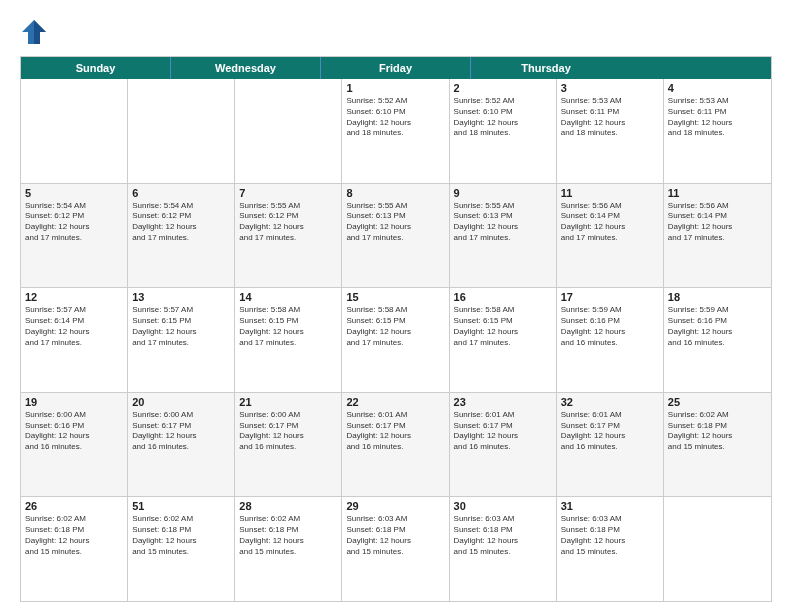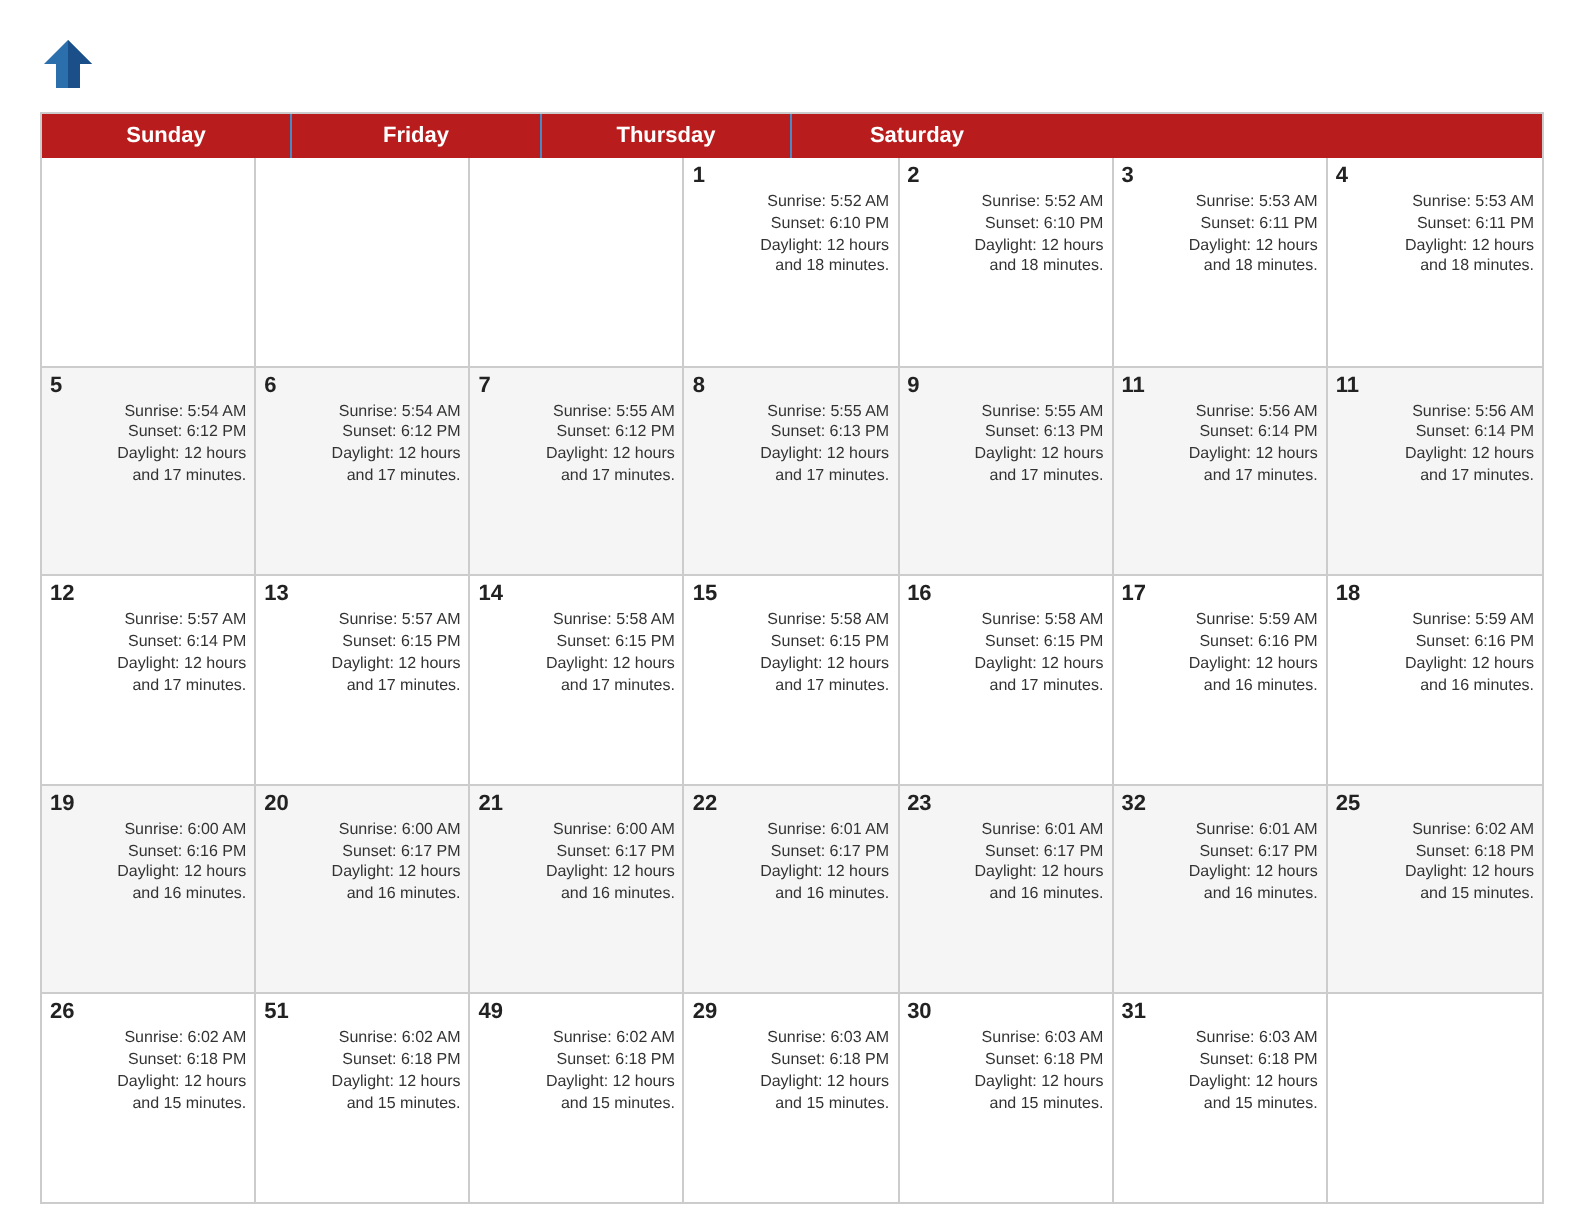--- a/index.html
+++ b/index.html
@@ -61,22 +61,22 @@
       color: #555;
     }
     .calendar {
       flex: 1;
       display: flex;
       flex-direction: column;
       border: 1px solid #ccc;
     }
     .cal-header {
       display: grid;
-      grid-template-columns: repeat(6, 1fr);
-      background: #b91c1c;
+      grid-template-columns: repeat(5, 1fr);
+      background: #0f766e;
     }
     .cal-header-cell {
       color: #fff;
       font-size: 11px;
       font-weight: bold;
       text-align: center;
       padding: 5px 2px;
       border-right: 1px solid #4a8ac4;
     }
     .cal-header-cell:last-child { border-right: none; }
@@ -108,21 +108,20 @@
     .day-num {
       font-size: 11px;
       font-weight: bold;
       color: #222;
       margin-bottom: 2px;
     }
     .cell-text {
       font-size: 8px;
       color: #333;
       line-height: 1.35;
-      text-align: right;
     }
   </style>
 </head>
 <body>
 
 <div class="page">
   <div class="header">
     <div class="logo">
       <svg class="logo-icon" viewBox="0 0 28 28">
         <polygon points="14,2 26,14 20,14 20,26 8,26 8,14 2,14" fill="#2c6fad"></polygon>
@@ -135,23 +134,23 @@
     </div>
     <div class="title-area">
       <div class="month-title"></div>
       <div class="subtitle"></div>
     </div>
   </div>
 
   <div class="calendar">
     <div class="cal-header">
     <div class="cal-header-cell">Sunday</div>
+        <div class="cal-header-cell">Wednesday</div>
         <div class="cal-header-cell">Friday</div>
         <div class="cal-header-cell">Thursday</div>
-        <div class="cal-header-cell">Saturday</div>
       </div>
     <div class="cal-body">
     <div class="cal-row">
           <div class="cal-cell"></div>
           <div class="cal-cell"></div>
           <div class="cal-cell"></div>
           <div class="cal-cell">
             <div class="day-num">1</div>
             <div class="cell-text">Sunrise: 5:52 AM<br>Sunset: 6:10 PM<br>Daylight: 12 hours<br>and 18 minutes.</div>
           </div>
@@ -261,21 +260,21 @@
         <div class="cal-row">
           <div class="cal-cell">
             <div class="day-num">26</div>
             <div class="cell-text">Sunrise: 6:02 AM<br>Sunset: 6:18 PM<br>Daylight: 12 hours<br>and 15 minutes.</div>
           </div>
           <div class="cal-cell">
             <div class="day-num">51</div>
             <div class="cell-text">Sunrise: 6:02 AM<br>Sunset: 6:18 PM<br>Daylight: 12 hours<br>and 15 minutes.</div>
           </div>
           <div class="cal-cell">
-            <div class="day-num">49</div>
+            <div class="day-num">28</div>
             <div class="cell-text">Sunrise: 6:02 AM<br>Sunset: 6:18 PM<br>Daylight: 12 hours<br>and 15 minutes.</div>
           </div>
           <div class="cal-cell">
             <div class="day-num">29</div>
             <div class="cell-text">Sunrise: 6:03 AM<br>Sunset: 6:18 PM<br>Daylight: 12 hours<br>and 15 minutes.</div>
           </div>
           <div class="cal-cell">
             <div class="day-num">30</div>
             <div class="cell-text">Sunrise: 6:03 AM<br>Sunset: 6:18 PM<br>Daylight: 12 hours<br>and 15 minutes.</div>
           </div>

